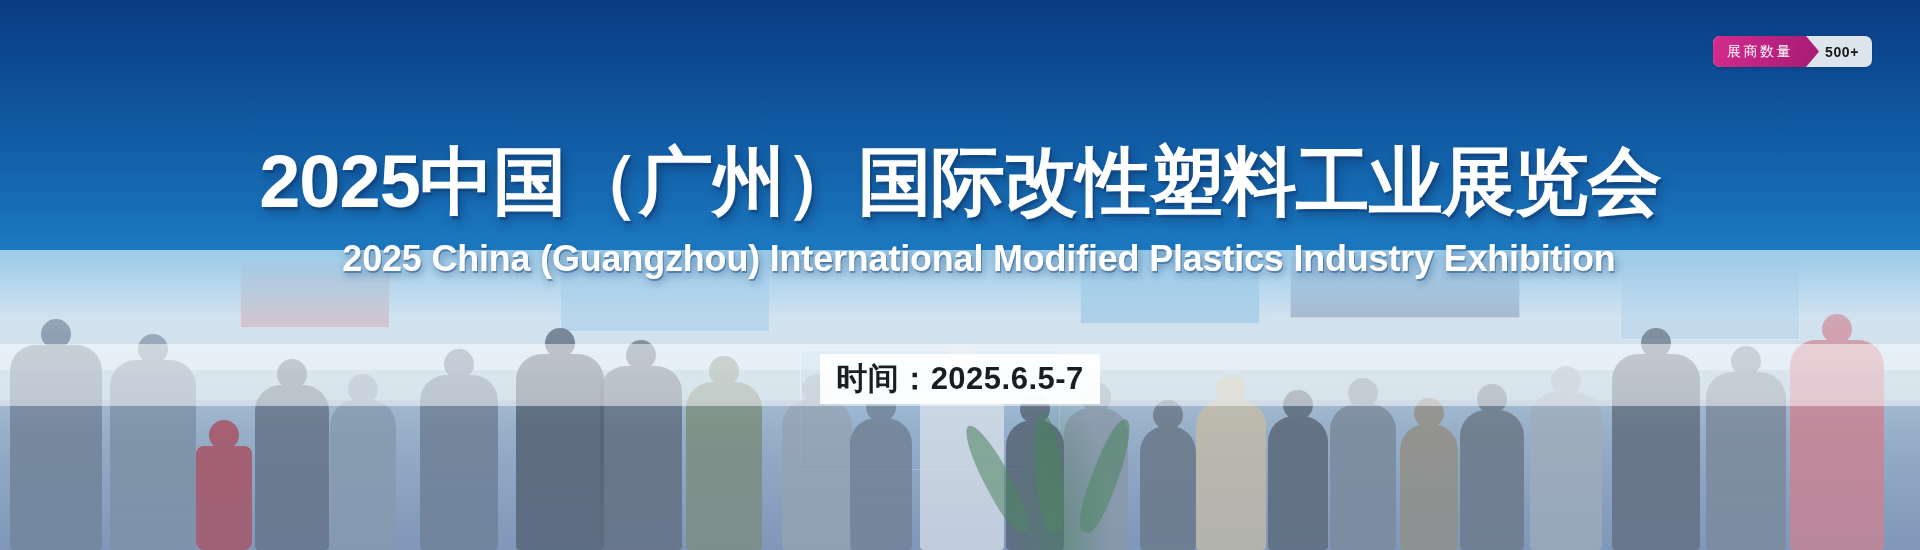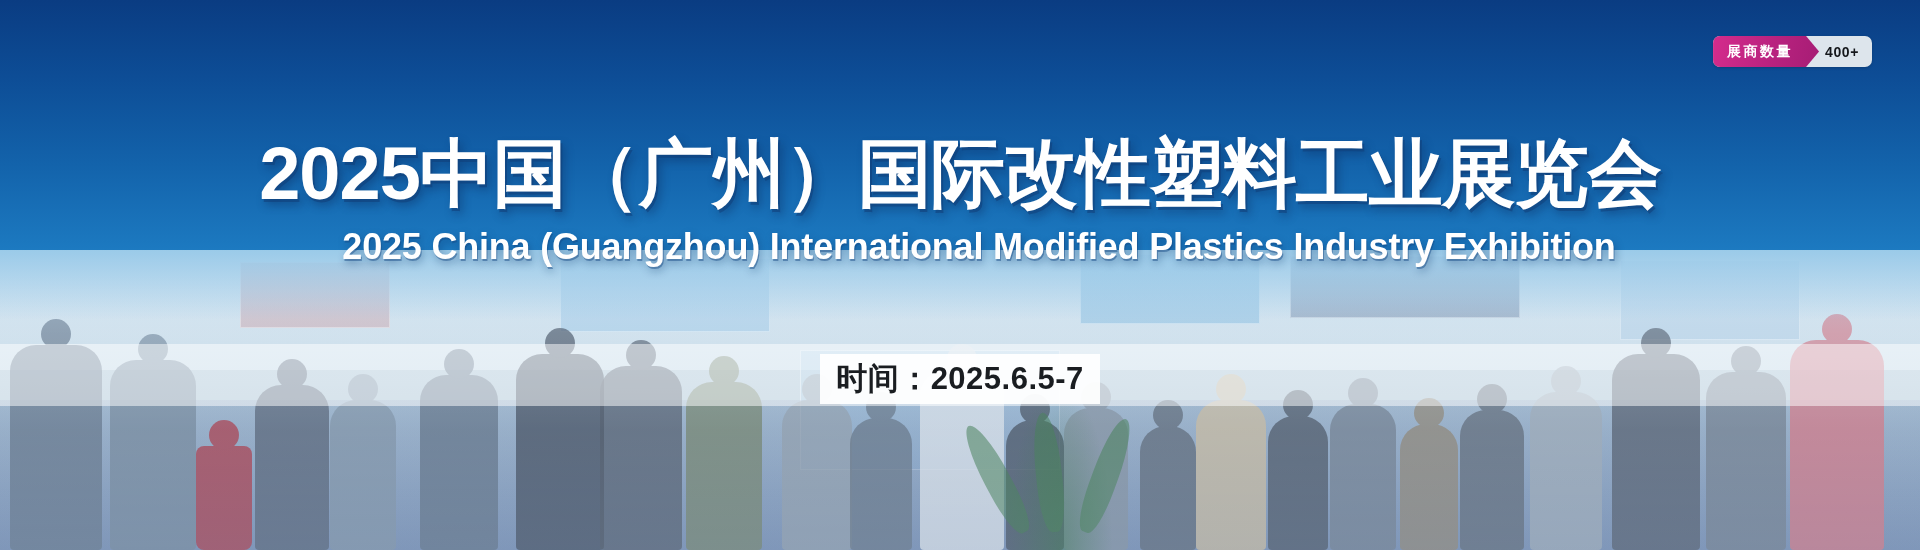--- a/index.html
+++ b/index.html
@@ -159,21 +159,21 @@
     border-radius:7px;
     background:#dde5ec;
     overflow:hidden;
     box-shadow:0 1px 3px rgba(0,0,0,.18);
   }
   .badge .tag{
     display:flex;align-items:center;
     padding:0 26px 0 14px;
     color:#fff;
     font-size:14px;
-    font-weight:700;
+    font-weight:400;
     letter-spacing:2.5px;
     white-space:nowrap;
     clip-path:polygon(0 0, calc(100% - 13px) 0, 100% 50%, calc(100% - 13px) 100%, 0 100%);
   }
   .badge .val{
     display:flex;align-items:center;
     padding:0 13px 0 6px;
     color:#15181c;
     font-size:14px;
     font-weight:700;
@@ -186,21 +186,21 @@
 
   
   .titles{
     position:absolute;
     left:0;right:0;
     top:126px;
     text-align:center;
     z-index:25;
   }
   .title-cn{
-    margin:8px;
+    margin:16px;
     font-family:"Liberation Sans","DejaVu Sans",sans-serif;
     font-size:74px;
     line-height:1.08;
     font-weight:700;
     color:#ffffff;
     letter-spacing:-1px;
     text-shadow:
       2px 3px 0 rgba(16,62,120,.55),
       4px 6px 10px rgba(10,45,95,.45);
     white-space:nowrap;
@@ -327,21 +327,21 @@
       <div class="fig" style="left:196px;width:56px;height:104px;border-radius:8px;background:#a8303f;"></div>
     </div>
 
     <div class="photo-veil"></div>
     <div class="photo-topfade"></div>
   </div>
 
   <div class="badges">
     <div class="badge badge-exhibitors">
       <span class="tag">展商数量</span>
-      <span class="val">400+</span>
+      <span class="val">500+</span>
     </div>
   </div>
 
   <div class="titles">
     <h1 class="title-cn">2025中国（广州）国际改性塑料工业展览会</h1>
     <h2 class="title-en">2025 China (Guangzhou) International Modified Plastics Industry Exhibition</h2>
   </div>
 
   <div class="info-strip">
     <div class="info-inner">

